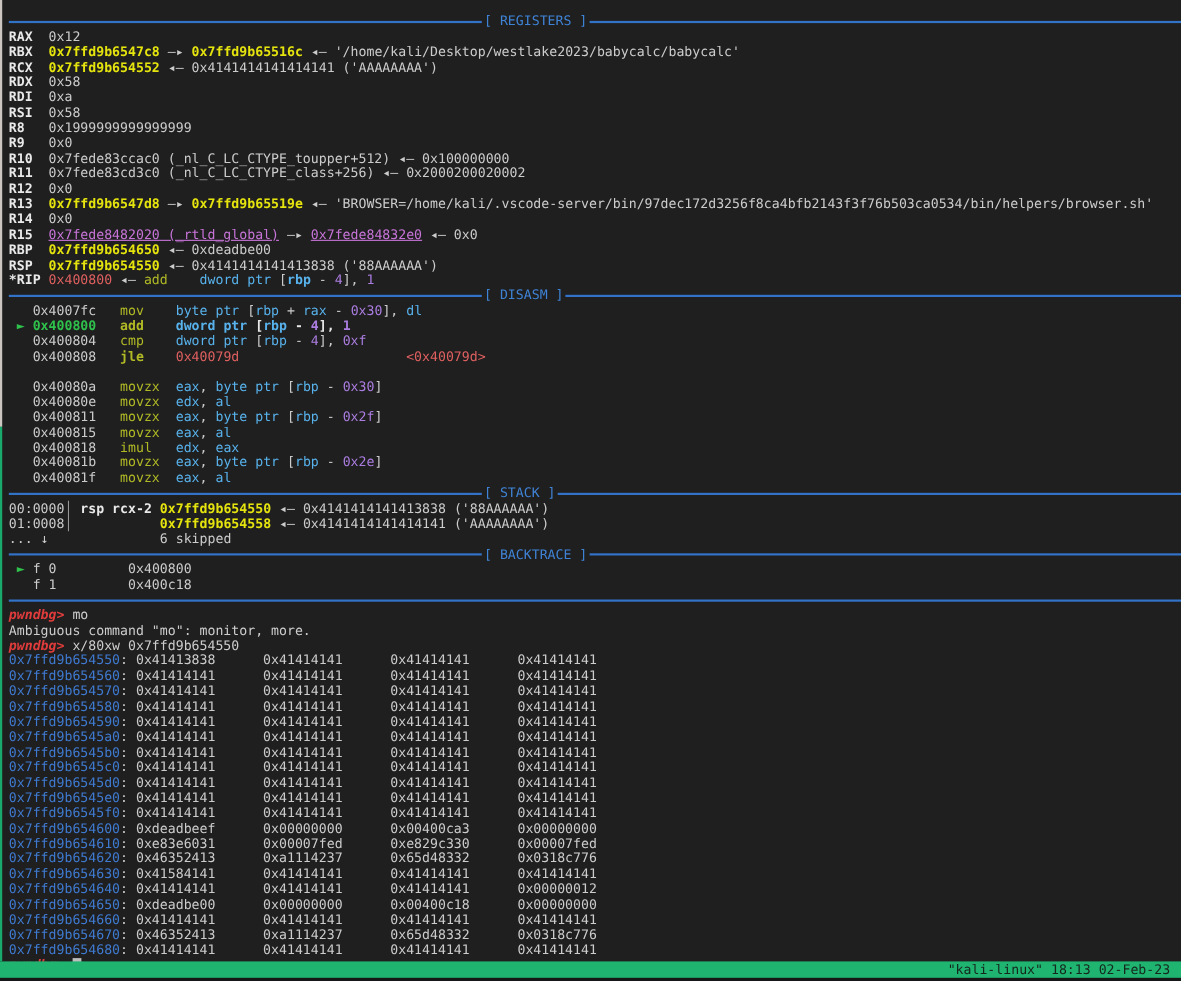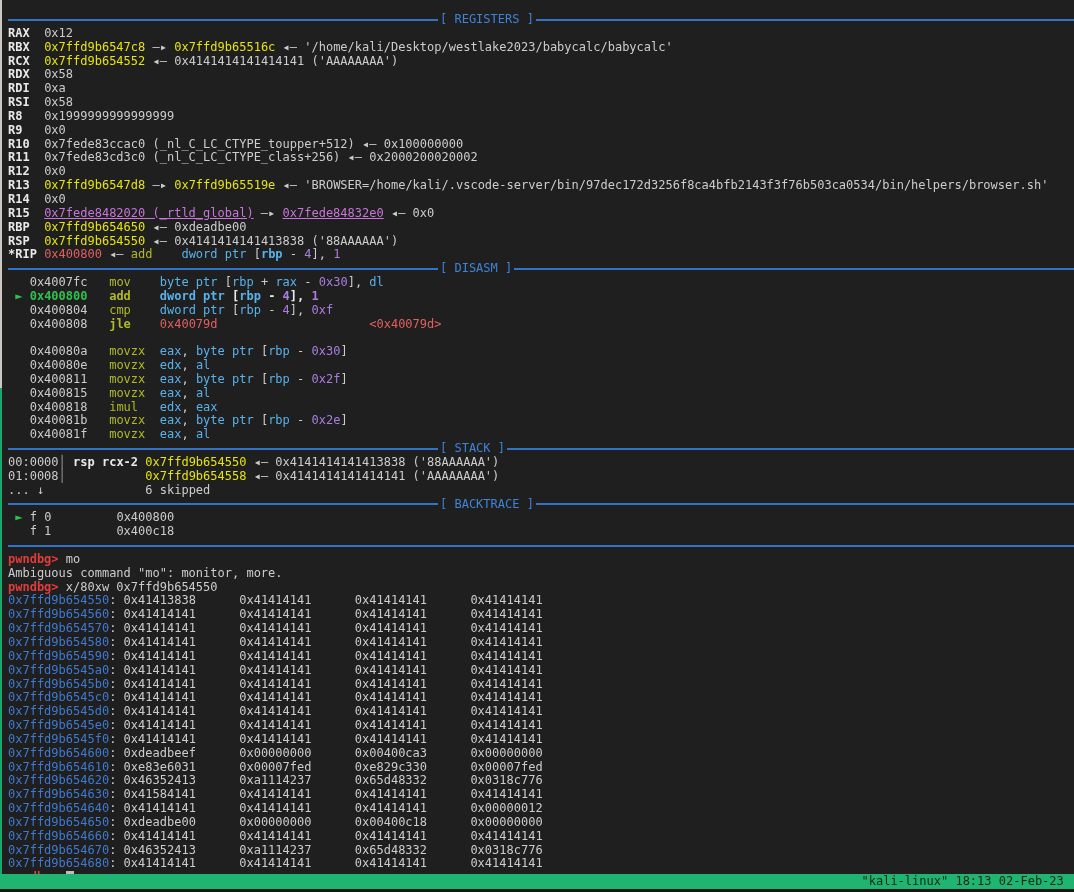--- a/index.html
+++ b/index.html
@@ -22,24 +22,24 @@
   .line{height:13.85px;line-height:13.85px;white-space:pre;color:var(--foreground,#cccccc);}
   .line.sep{display:flex;align-items:center;}
   .hr{border-top:2px solid var(--separator-blue,#3273c8);height:0;}
   .hr.left{width:430px;flex:none;}
   .hr.right{flex:1;}
   .hr.full{flex:1;}
   .sep-label{color:var(--label-blue,#3f83d6);padding:0 2px;flex:none;}
   .s-w{color:var(--foreground,#cccccc);}
   .s-b{color:var(--bright-white,#e9e9e9);font-weight:bold;}
   .s-bw{color:var(--bright-white,#e9e9e9);font-weight:bold;}
-  .s-y{color:var(--yellow,#e5e40e);font-weight:normal;}
+  .s-y{color:var(--yellow,#e5e40e);font-weight:bold;}
   .s-pu{color:var(--magenta,#c874d9);text-decoration:underline;}
   .s-re{color:var(--red,#e06060);}
-  .s-pr{color:var(--prompt-red,#e03c3c);font-weight:bold;}
+  .s-pr{color:var(--prompt-red,#e03c3c);font-weight:bold;font-style:italic;}
   .s-g{color:var(--green,#2fc14c);font-weight:bold;}
   .s-o{color:var(--olive,#b1ba25);}
   .s-ob{color:var(--olive,#b1ba25);font-weight:bold;}
   .s-c{color:var(--cyan,#58b2ec);}
   .s-cb{color:var(--cyan,#58b2ec);font-weight:bold;}
   .s-n{color:var(--number-purple,#ab7de0);}
   .s-nb{color:var(--number-purple,#ab7de0);font-weight:bold;}
   .s-ma{color:var(--memory-addr-blue,#3f7ad1);}
   .s-dim{color:var(--dim-gray,#9a9a9a);}
   .s-cur{background:var(--cursor,#bcbcbc);color:var(--cursor,#bcbcbc);display:inline-block;width:8px;height:13px;vertical-align:text-bottom;}

